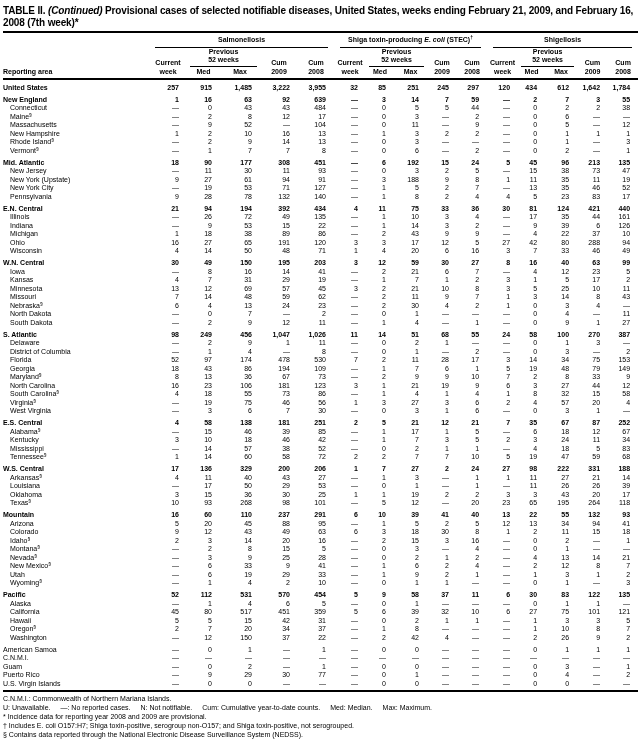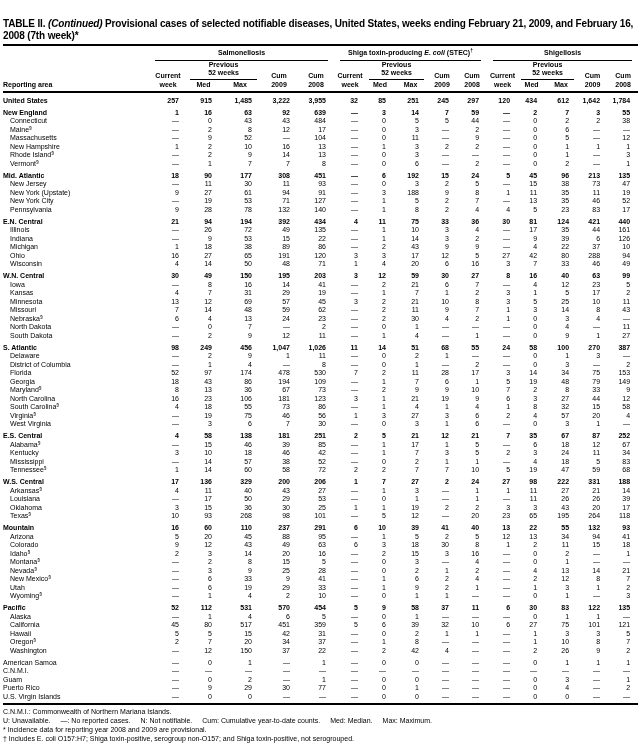--- a/index.html
+++ b/index.html
@@ -1,17 +1,17 @@
 <!DOCTYPE html>
 <html><head>
 <meta charset="utf-8">
 <style>
   html,body{margin:0;padding:0;background:#fff;color:#000;}
   body{width:641px;font-family:"Liberation Sans",sans-serif;}
-  .page{width:641px;height:743px;box-sizing:border-box;padding:18px 3px 0 3px;overflow:hidden;}
+  .page{width:641px;height:743px;box-sizing:border-box;padding:5px 3px 0 3px;overflow:hidden;}
   .title{font-weight:bold;font-size:10px;line-height:11.5px;letter-spacing:-0.15px;
          border-bottom:2.5px solid #000;padding-bottom:3px;margin-bottom:0;}
   .title i{font-style:italic;}
   table{border-collapse:collapse;width:635px;table-layout:fixed;}
   th,td{padding:0;font-size:7px;white-space:nowrap;overflow:hidden;}
   thead th{font-weight:bold;line-height:8.5px;vertical-align:bottom;text-align:center;}
   th.ra-head{text-align:left;vertical-align:bottom;padding-bottom:2px;}
   th.group{padding-top:3px;}
   .g-rule{border-bottom:1px solid #000;padding-bottom:2px;margin:0 6px;}
   th.prev{vertical-align:bottom;}

